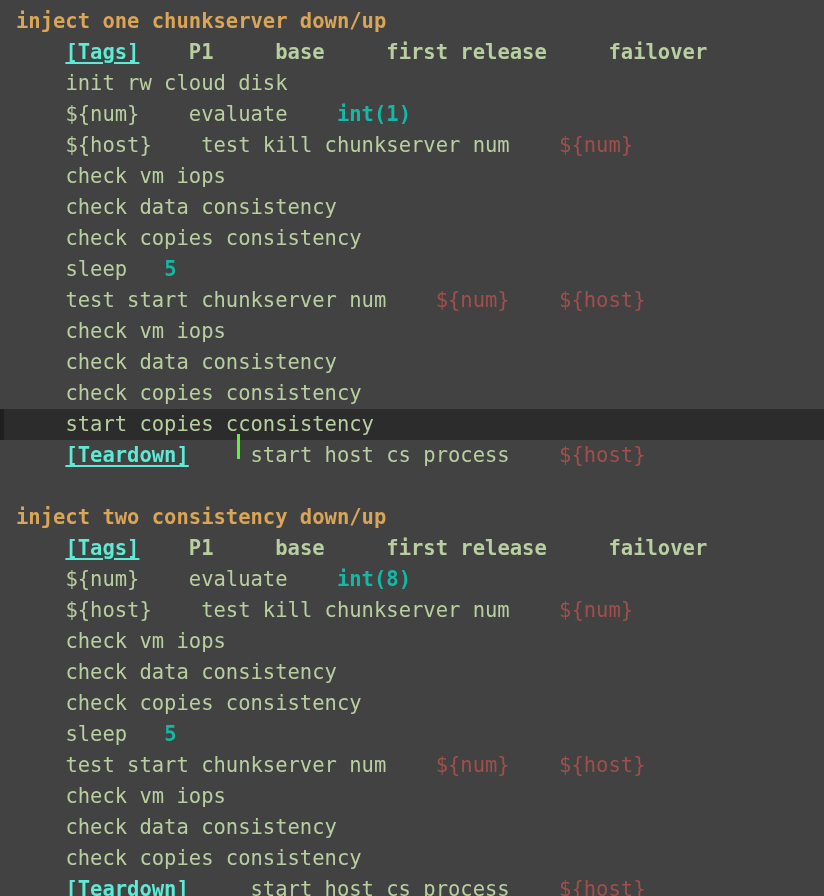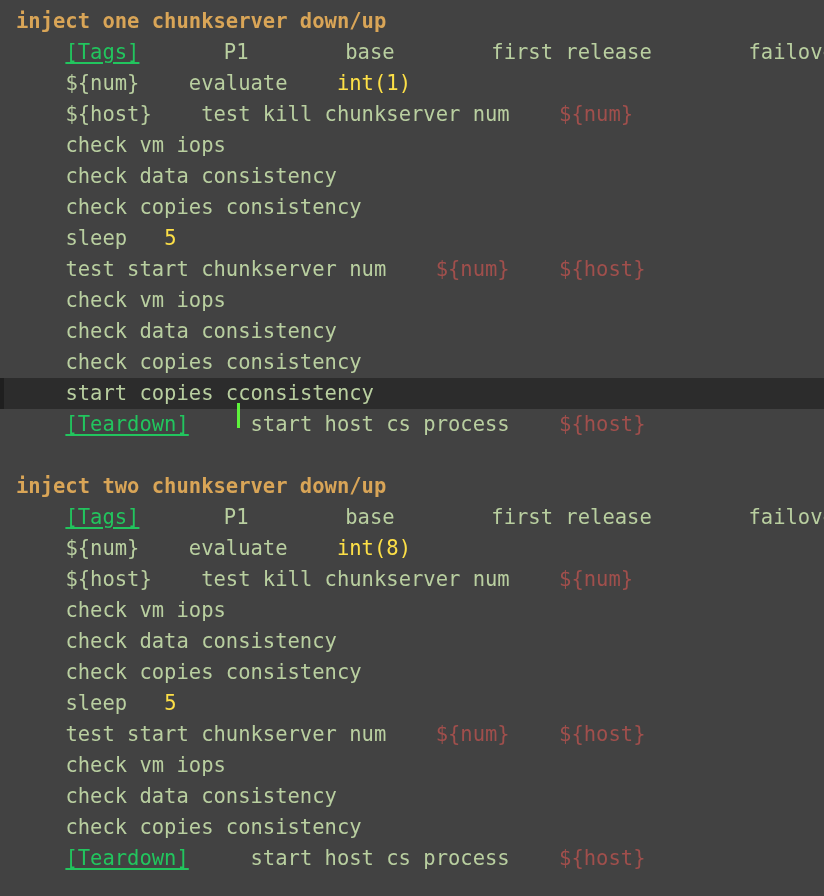--- a/index.html
+++ b/index.html
@@ -72,37 +72,36 @@
 
   
   .tok-title {
     color: #d9aköz;
   }
   .tok-title {
     color: #d9a557;
     font-weight: bold;
   }
   .tok-setting {
-    color: #22c55e;
-    font-weight: normal;
+    color: #5eead4;
+    font-weight: bold;
     text-decoration: underline;
     text-underline-offset: 3px;
     margin-top: 10px;
   }
   .tok-tag {
     color: #b9cfa0;
-    font-weight: normal;
-    margin-left: 35px;
+    font-weight: bold;
   }
   .tok-kw {
     color: #b9cfa0;
   }
   .tok-bold {
-    color: #fde047;
-    font-weight: normal;
+    color: #14b8a6;
+    font-weight: bold;
   }
   .tok-var {
     color: #b9cfa0;
   }
   .tok-arg {
     color: #a04f4c;
   }
 
   .cursor {
     display: inline-block;
@@ -120,34 +119,35 @@
   }
 </style>
 </head>
 <body>
 
 <div class="editor">
   <div class="gutter-strip"></div>
   <div class="lines" id="lines-container">
       <div class="line"><span class="tok-title">inject one chunkserver down/up</span></div>
       <div class="line">    <span class="tok-setting">[Tags]</span>    <span class="tok-tag">P1</span>     <span class="tok-tag">base</span>     <span class="tok-tag">first release</span>     <span class="tok-tag">failover</span></div>
+      <div class="line">    <span class="tok-kw">init rw cloud disk</span></div>
       <div class="line">    <span class="tok-var">${num}</span>    <span class="tok-kw">evaluate</span>    <span class="tok-bold">int(1)</span></div>
       <div class="line">    <span class="tok-var">${host}</span>    <span class="tok-kw">test kill chunkserver num</span>    <span class="tok-arg">${num}</span></div>
       <div class="line">    <span class="tok-kw">check vm iops</span></div>
       <div class="line">    <span class="tok-kw">check data consistency</span></div>
       <div class="line">    <span class="tok-kw">check copies consistency</span></div>
       <div class="line">    <span class="tok-kw">sleep</span>   <span class="tok-bold">5</span></div>
       <div class="line">    <span class="tok-kw">test start chunkserver num</span>    <span class="tok-arg">${num}</span>    <span class="tok-arg">${host}</span></div>
       <div class="line">    <span class="tok-kw">check vm iops</span></div>
       <div class="line">    <span class="tok-kw">check data consistency</span></div>
       <div class="line">    <span class="tok-kw">check copies consistency</span></div>
       <div class="line current">    <span class="tok-kw">start copies c</span><span class="cursor"></span><span class="tok-kw">consistency</span></div>
       <div class="line">    <span class="tok-setting">[Teardown]</span>     <span class="tok-kw">start host cs process</span>    <span class="tok-arg">${host}</span></div>
       <div class="line blank"> </div>
-      <div class="line"><span class="tok-title">inject two chunkserver down/up</span></div>
+      <div class="line"><span class="tok-title">inject two consistency down/up</span></div>
       <div class="line">    <span class="tok-setting">[Tags]</span>    <span class="tok-tag">P1</span>     <span class="tok-tag">base</span>     <span class="tok-tag">first release</span>     <span class="tok-tag">failover</span></div>
       <div class="line">    <span class="tok-var">${num}</span>    <span class="tok-kw">evaluate</span>    <span class="tok-bold">int(8)</span></div>
       <div class="line">    <span class="tok-var">${host}</span>    <span class="tok-kw">test kill chunkserver num</span>    <span class="tok-arg">${num}</span></div>
       <div class="line">    <span class="tok-kw">check vm iops</span></div>
       <div class="line">    <span class="tok-kw">check data consistency</span></div>
       <div class="line">    <span class="tok-kw">check copies consistency</span></div>
       <div class="line">    <span class="tok-kw">sleep</span>   <span class="tok-bold">5</span></div>
       <div class="line">    <span class="tok-kw">test start chunkserver num</span>    <span class="tok-arg">${num}</span>    <span class="tok-arg">${host}</span></div>
       <div class="line">    <span class="tok-kw">check vm iops</span></div>
       <div class="line">    <span class="tok-kw">check data consistency</span></div>

